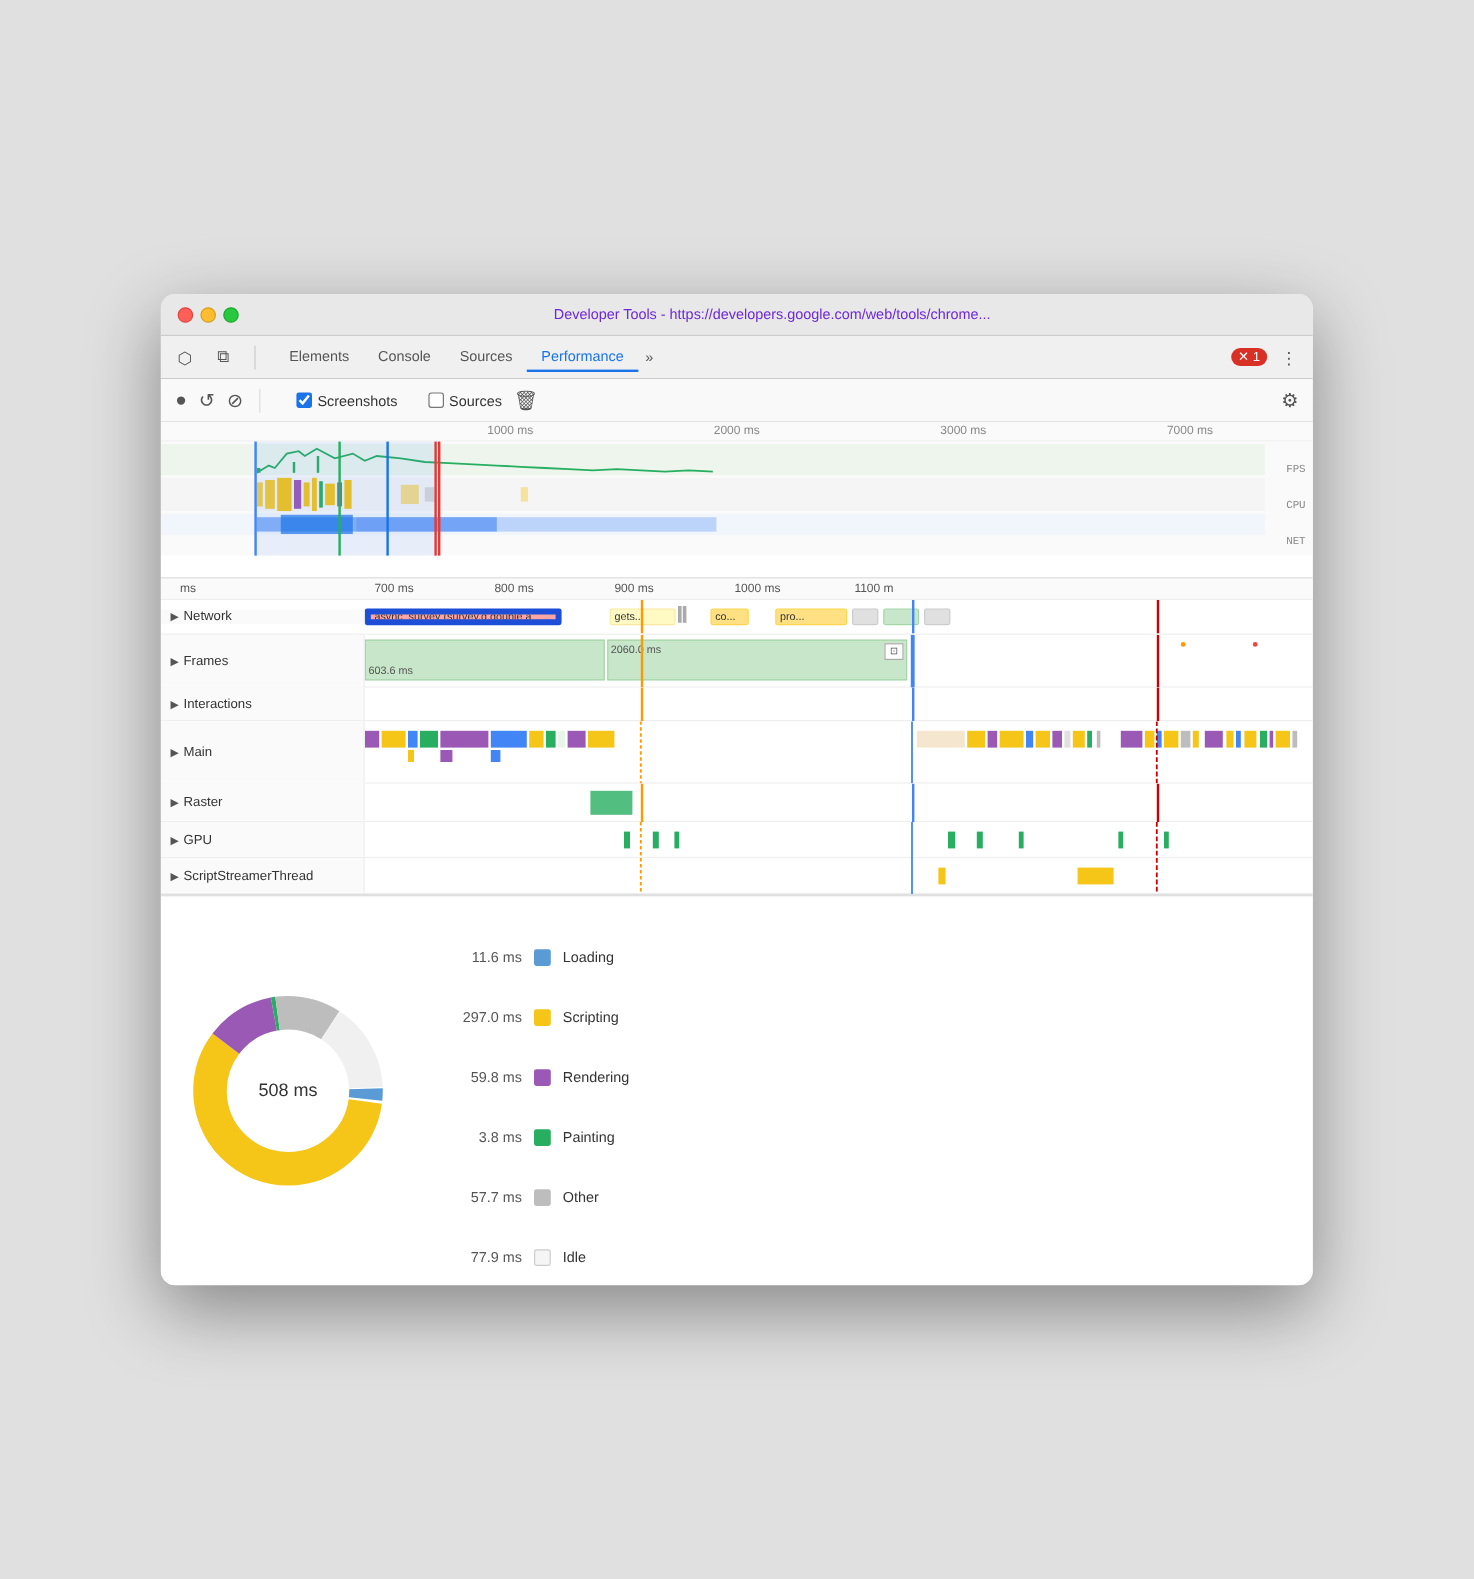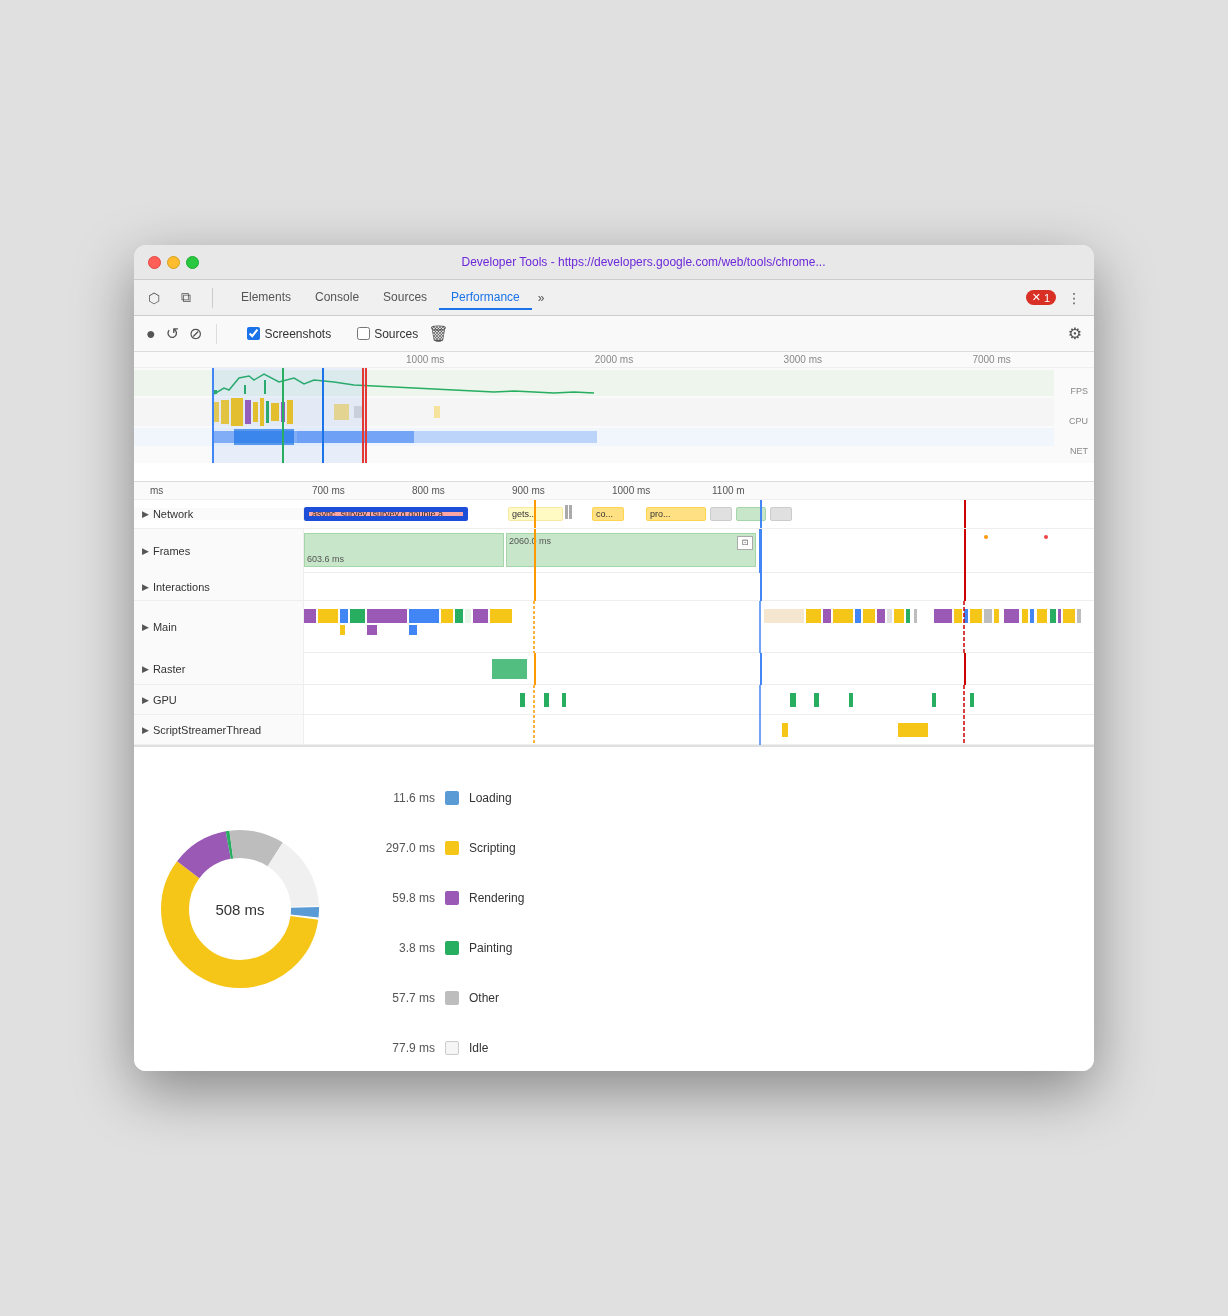--- a/index.html
+++ b/index.html
@@ -116,21 +116,21 @@
     .overview-timescale span:first-child { text-align: left; }
     .overview-labels {
       position: absolute;
       right: 6px;
       top: 18px;
       display: flex;
       flex-direction: column;
       gap: 20px;
     }
     .overview-label { font-size: 9px; color: #888; text-align: right; }
-    .overview-chart { height: 95px; position: relative; background: #fafafa; }
+    .overview-chart { height: 95px; position: relative; background: #fafafa; font-family: Liberation Mono, monospace; }
     
     .timeline {
       background: #fff;
       overflow-x: hidden;
     }
     .timeline-timescale {
       display: flex;
       padding: 3px 0 3px 8px;
       font-size: 10px;
       color: #555;

